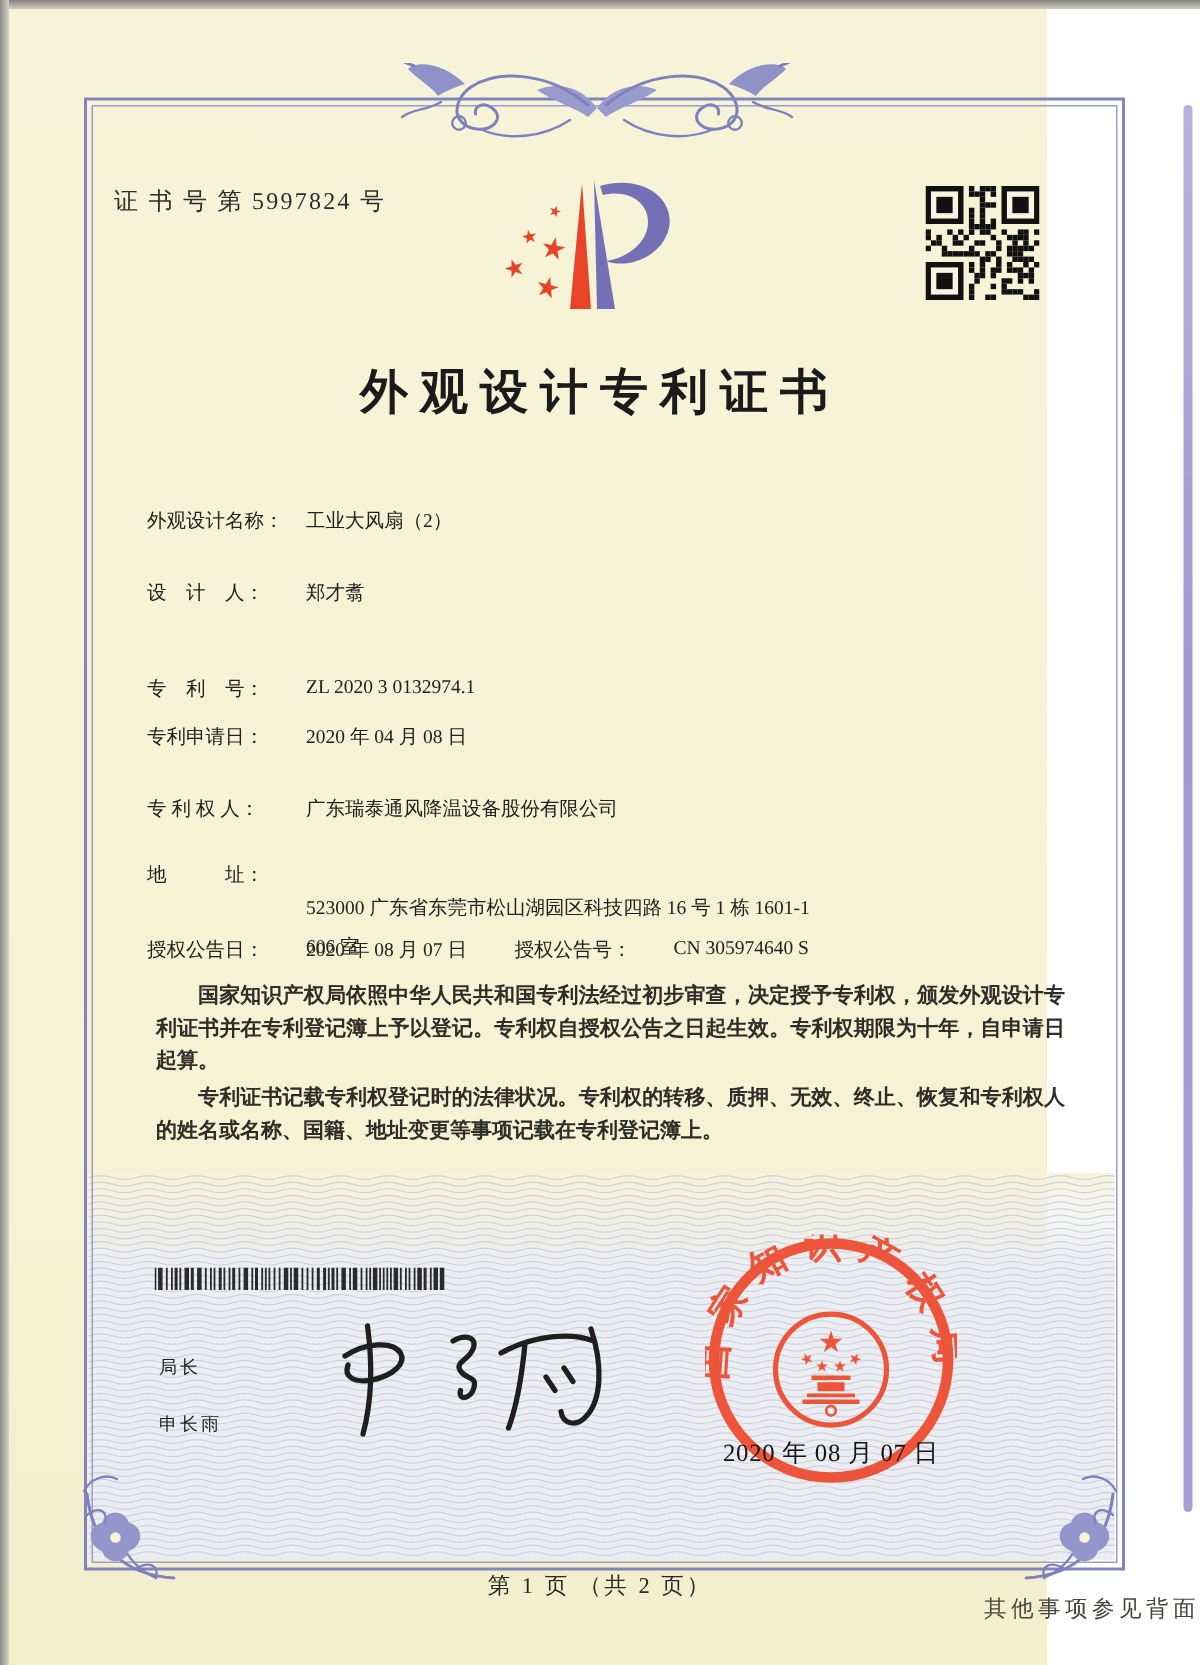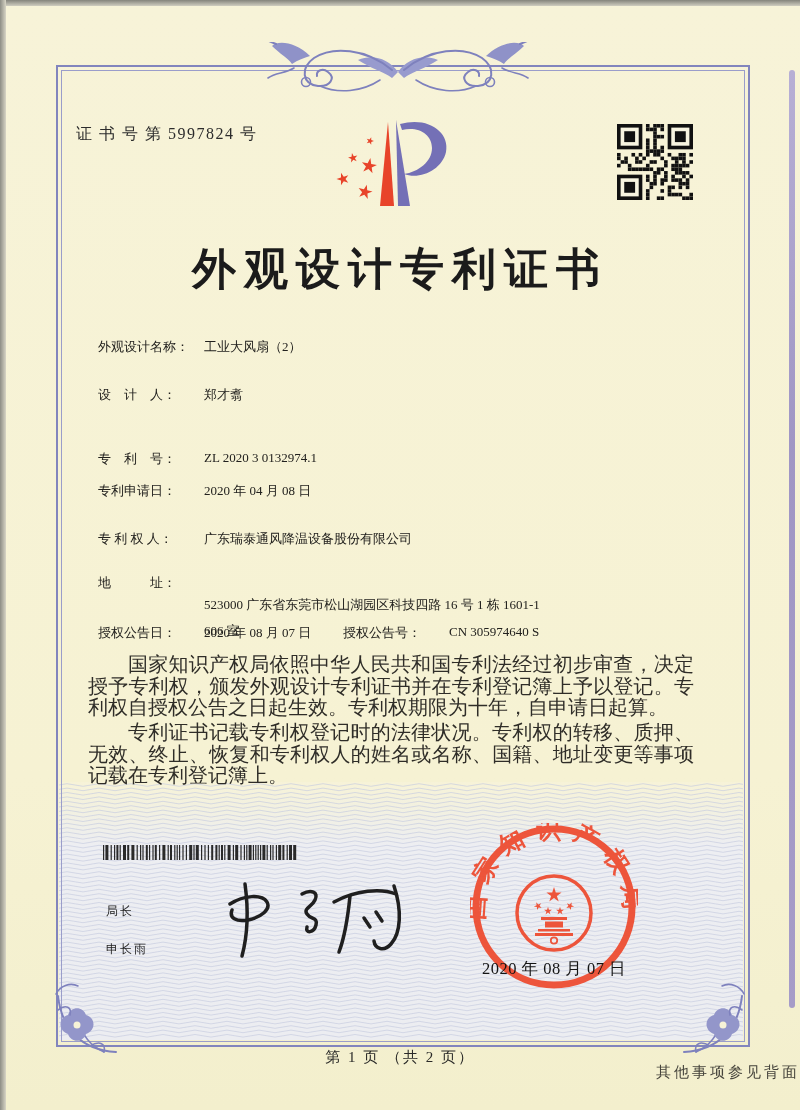--- a/index.html
+++ b/index.html
@@ -1,18 +1,18 @@
 <!DOCTYPE html>
 <html><head>
 <meta charset="utf-8">
 <style>
   html,body{margin:0;padding:0;}
   body{width:800px;height:1110px;overflow:hidden;
        font-family:"Liberation Serif","DejaVu Serif",serif;}
-  #page{position:relative;width:800px;height:1110px;
+  #page{position:relative;width:698px;height:1110px;
         background:linear-gradient(180deg,#f7f3d8 0%,#f6f2d3 70%,#f3efcd 100%);}
   
   .edge-top{position:absolute;left:0;top:0;width:800px;height:6px;
             background:linear-gradient(180deg,#84847c,#cfcdc0);}
   .edge-left{position:absolute;left:0;top:0;width:6px;height:1110px;
              background:linear-gradient(90deg,#8d8d85,#d8d5c6);}
   .edge-right{position:absolute;left:789px;top:70px;width:6px;height:938px;
               border-radius:3px;opacity:.8;
               background:linear-gradient(180deg,#a79ed4,#8a7fc0 40%,#9287c6);}
   
@@ -25,30 +25,30 @@
   .orn-corner.left{left:46px;}
   .orn-corner.right{left:676px;transform:scaleX(-1);}
   
   .waveband{position:absolute;left:59px;top:782px;width:684px;height:258px;
             background:linear-gradient(180deg,rgba(247,243,216,1) 0,rgba(240,240,234,.6) 26px,#edeef2 64px,#ecedf1 100%);}
   
   .certno{position:absolute;left:76px;top:124px;font-size:16px;letter-spacing:1.5px;color:#2c2c2c;}
   .logo{position:absolute;left:330px;top:114px;}
   .qr{position:absolute;left:617px;top:124px;}
   .title{position:absolute;left:0;top:240px;width:800px;text-align:center;
-         font-size:44px;font-weight:bold;letter-spacing:8px;color:#1b1b1b;}
+         font-size:32px;font-weight:bold;letter-spacing:8px;color:#1b1b1b;}
   
   .row{position:absolute;left:98px;width:620px;font-size:13px;color:#22211e;}
   .lbl{display:inline-block;width:106px;vertical-align:top;}
   .val{display:inline-block;vertical-align:top;}
   .pre{white-space:pre-line;max-width:500px;line-height:26px;margin-top:18px;}
   .col2{position:absolute;left:245px;top:0;}
   
-  .para{position:absolute;left:88px;width:606px;font-size:20px;line-height:21.5px;
-        text-indent:2em;color:#2f2d28;text-align:justify;}
+  .para{position:absolute;left:104px;width:606px;font-size:14px;line-height:21.5px;
+        text-indent:2em;color:#2f2d28;text-align:justify;font-weight:bold;}
   
   .barcode{position:absolute;left:103px;top:845px;}
   .signer{position:absolute;left:106px;font-size:12px;color:#1d1d1d;letter-spacing:2px;}
   .signature{position:absolute;left:222px;top:882px;}
   .seal{position:absolute;left:470px;top:823px;opacity:.93;}
   .sealdate{position:absolute;left:472px;top:958px;width:164px;text-align:center;
             font-size:16.5px;color:#141414;letter-spacing:.5px;}
   .pageinfo{position:absolute;left:0;top:1016px;width:800px;text-align:center;
             font-size:15px;letter-spacing:2px;color:#2a2a28;margin-top:32px;}
   .backnote{position:absolute;left:0;top:1063px;width:800px;text-align:right;

